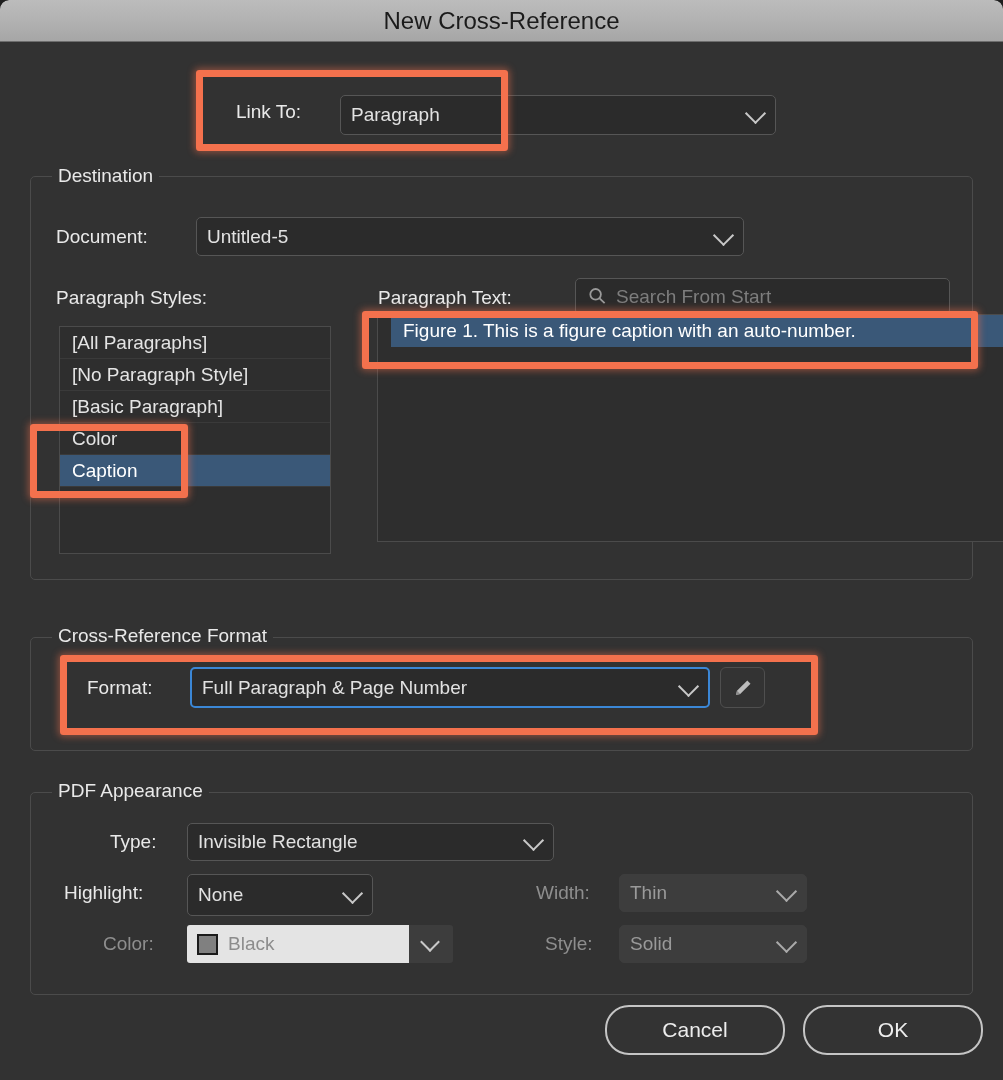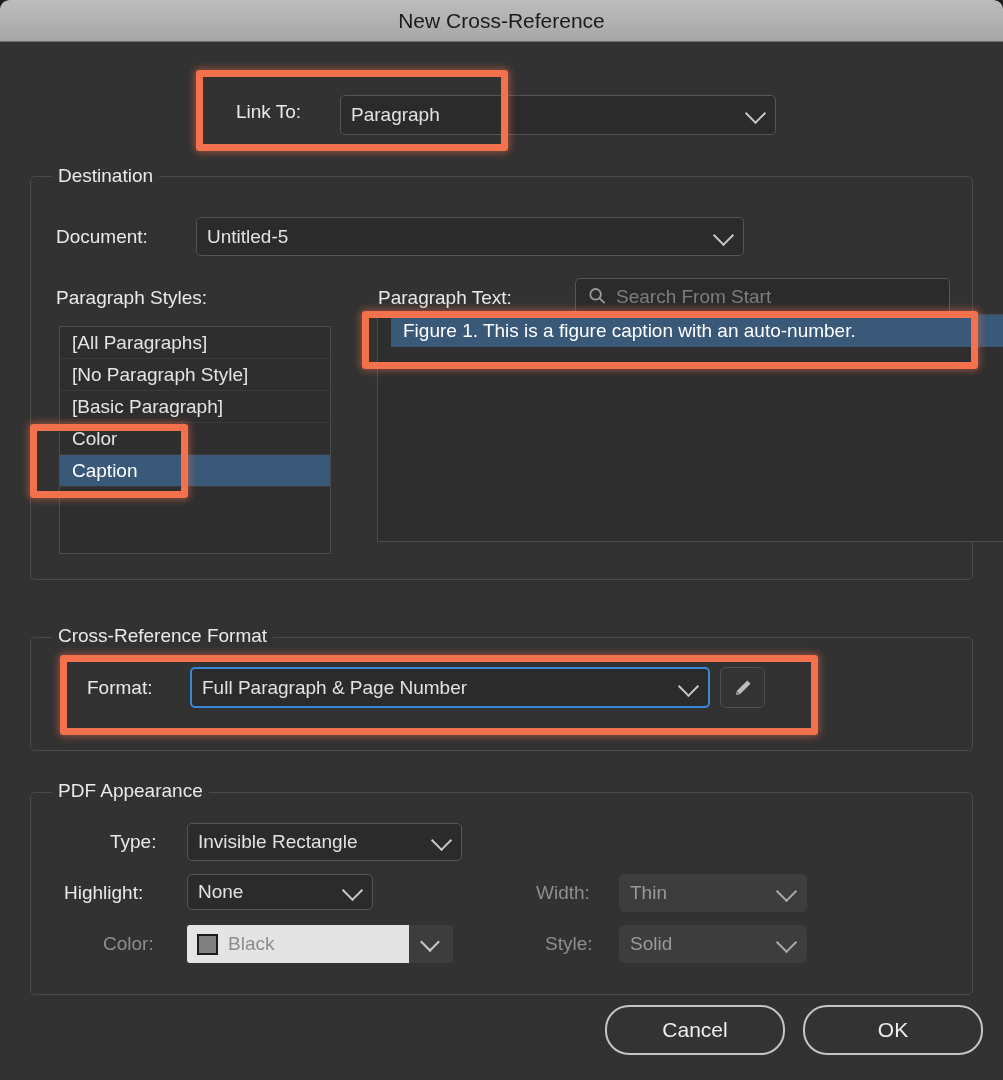--- a/index.html
+++ b/index.html
@@ -30,21 +30,21 @@
     border-bottom: 1px solid #6d6d6d;
     box-sizing: border-box;
   }
   #title-text {
     position: absolute;
     left: 0; top: 0;
     width: 1003px;
     height: 42px;
     line-height: 41px;
     text-align: center;
-    font-size: 21px;
+    font-size: 24px;
     color: #1b1b1b;
   }
 
   
   .lbl {
     position: absolute;
     color: #e9e9e9;
     font-size: 19px;
     white-space: nowrap;
   }
@@ -293,27 +293,27 @@
     <svg width="24" height="24" viewBox="0 0 24 24">
       <path d="M5 19l1-4.2L16.3 4.5l3.2 3.2L9.2 18 5 19z" fill="#bdbdbd"></path>
       <path d="M5 19l1-4.2 3.2 3.2L5 19z" fill="#8c8c8c"></path>
     </svg>
   </div>
 
   <div class="group" style="left:30px; top:792px; width:943px; height:203px;"></div>
   <div class="group-title" style="left:52px; top:780px;">PDF Appearance</div>
 
   <div class="lbl" style="left:110px; top:831px;">Type:</div>
-  <div class="dd" style="left:187px; top:823px; width:275px; height:38px;">
+  <div class="dd" style="left:187px; top:823px; width:367px; height:38px;">
     <span>Invisible Rectangle</span>
     <span class="chev"></span>
   </div>
 
   <div class="lbl" style="left:64px; top:882px;">Highlight:</div>
-  <div class="dd" style="left:187px; top:874px; width:186px; height:36px;">
+  <div class="dd" style="left:187px; top:874px; width:186px; height:42px;">
     <span>None</span>
     <span class="chev"></span>
   </div>
 
   <div class="lbl dim" style="left:103px; top:933px;">Color:</div>
   <div class="colorcombo" style="left:187px; top:925px; width:266px; height:38px;">
     <div class="field">
       <span class="swatch" style="background: rgb(128, 128, 128);"></span>
       <span class="ctext">Black</span>
     </div>

